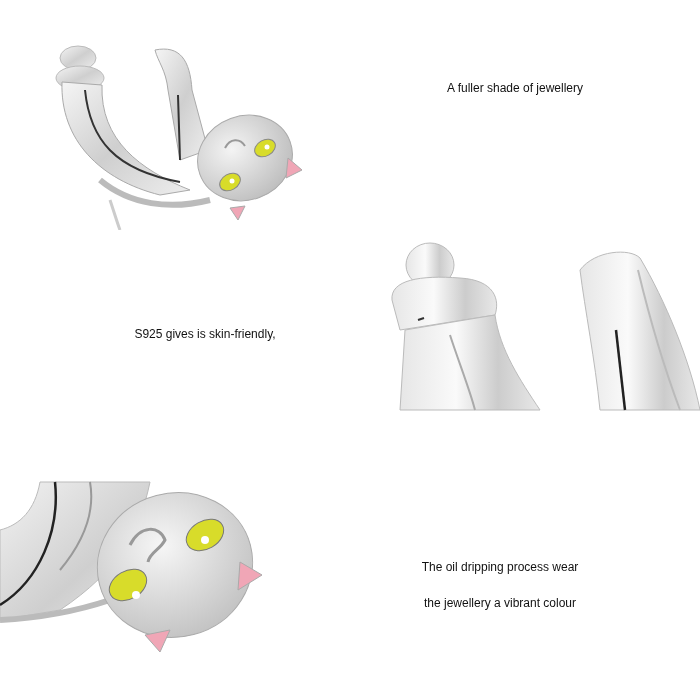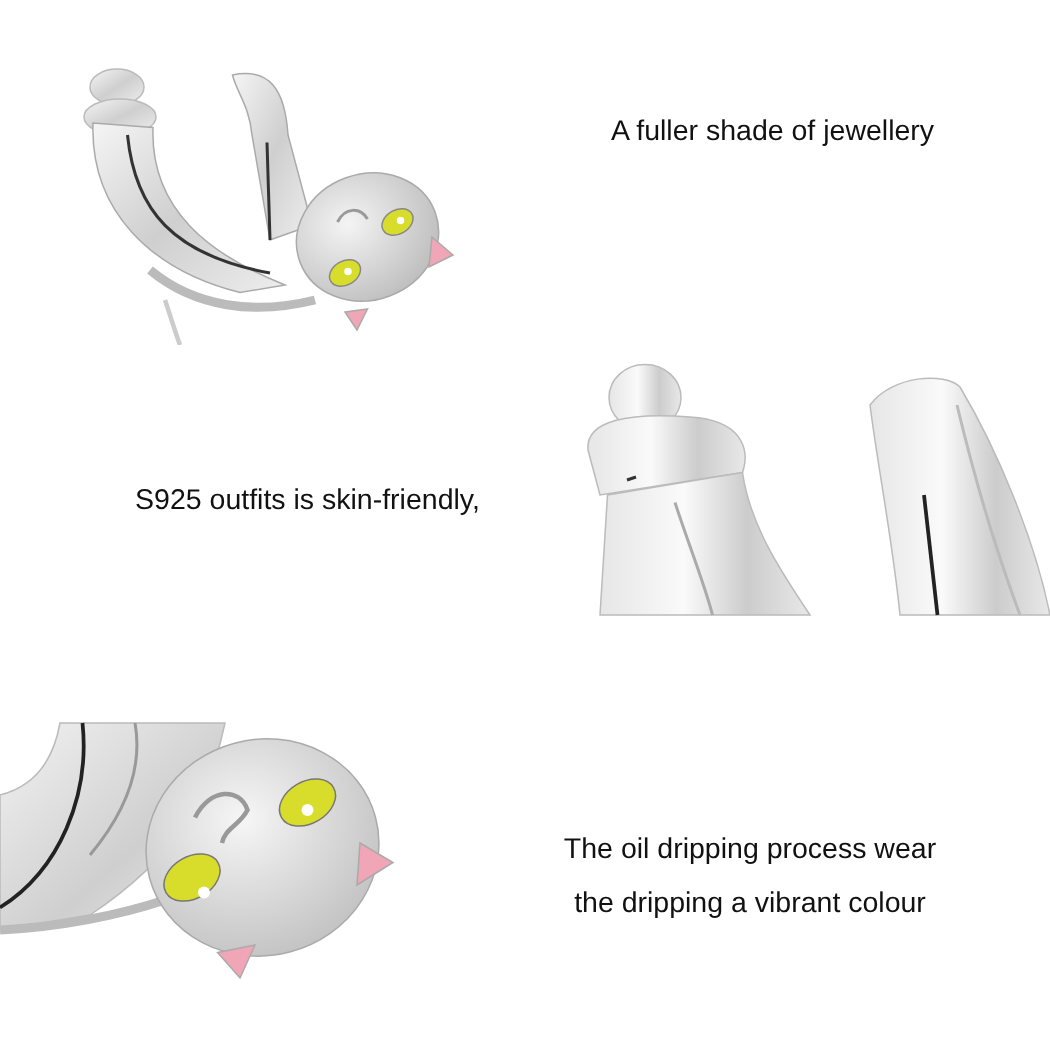--- a/index.html
+++ b/index.html
@@ -1,17 +1,17 @@
 <!DOCTYPE html>
 <html><head>
   <meta charset="utf-8">
   <style>
     html, body { margin: 0; padding: 0; background: #ffffff; }
     body { width: 700px; height: 700px; position: relative; overflow: hidden; font-family: "Liberation Sans", sans-serif; color: #111; }
-    .caption { position: absolute; text-align: center; font-size: 19px; line-height: 36px; color: #111; }
+    .caption { position: absolute; text-align: center; font-size: 12px; line-height: 36px; color: #111; }
     .cap1 { left: 360px; top: 70px; width: 310px; }
     .cap2 { left: 30px; top: 316px; width: 350px; }
     .cap3 { left: 340px; top: 549px; width: 320px; }
     .caption div { white-space: nowrap; }
     .product { position: absolute; }
     .p1 { left: 40px; top: 30px; width: 280px; height: 200px; }
     .p2 { left: 380px; top: 230px; width: 320px; height: 190px; }
     .p3 { left: 0px; top: 470px; width: 280px; height: 200px; }
   </style>
 </head>
@@ -55,21 +55,21 @@
     <path d="M248 128 L262 140 L246 148 Z" fill="#f0a6b6" stroke="#aaa"></path>
     <path d="M190 178 L205 176 L198 190 Z" fill="#f0a6b6" stroke="#aaa"></path>
   </svg>
 </div>
 
 <div class="caption cap1">
   <div>A fuller shade of jewellery</div>
 </div>
 
 <div class="caption cap2">
-  <div>S925 outfits is skin-friendly,</div>
+  <div>S925 gives is skin-friendly,</div>
 </div>
 
 <div class="product p2">
   <svg width="320" height="190" viewBox="0 0 320 190">
     <defs>
       <linearGradient id="silverB" x1="0" y1="0" x2="1" y2="0">
         <stop offset="0" stop-color="#e6e6e6"></stop>
         <stop offset="0.4" stop-color="#fafafa"></stop>
         <stop offset="0.7" stop-color="#cccccc"></stop>
         <stop offset="1" stop-color="#e8e8e8"></stop>
@@ -116,14 +116,14 @@
 
     <path d="M130 75 C140 55, 160 55, 165 70 C160 80, 150 82, 148 92" stroke="#999" stroke-width="3" fill="none"></path>
 
     <path d="M240 92 L262 105 L238 120 Z" fill="#f0a6b6" stroke="#aaa"></path>
     <path d="M145 165 L170 160 L160 182 Z" fill="#f0a6b6" stroke="#aaa"></path>
   </svg>
 </div>
 
 <div class="caption cap3">
   <div>The oil dripping process wear</div>
-  <div>the dripping a vibrant colour</div>
+  <div>the jewellery a vibrant colour</div>
 </div>
 
 </body></html>

